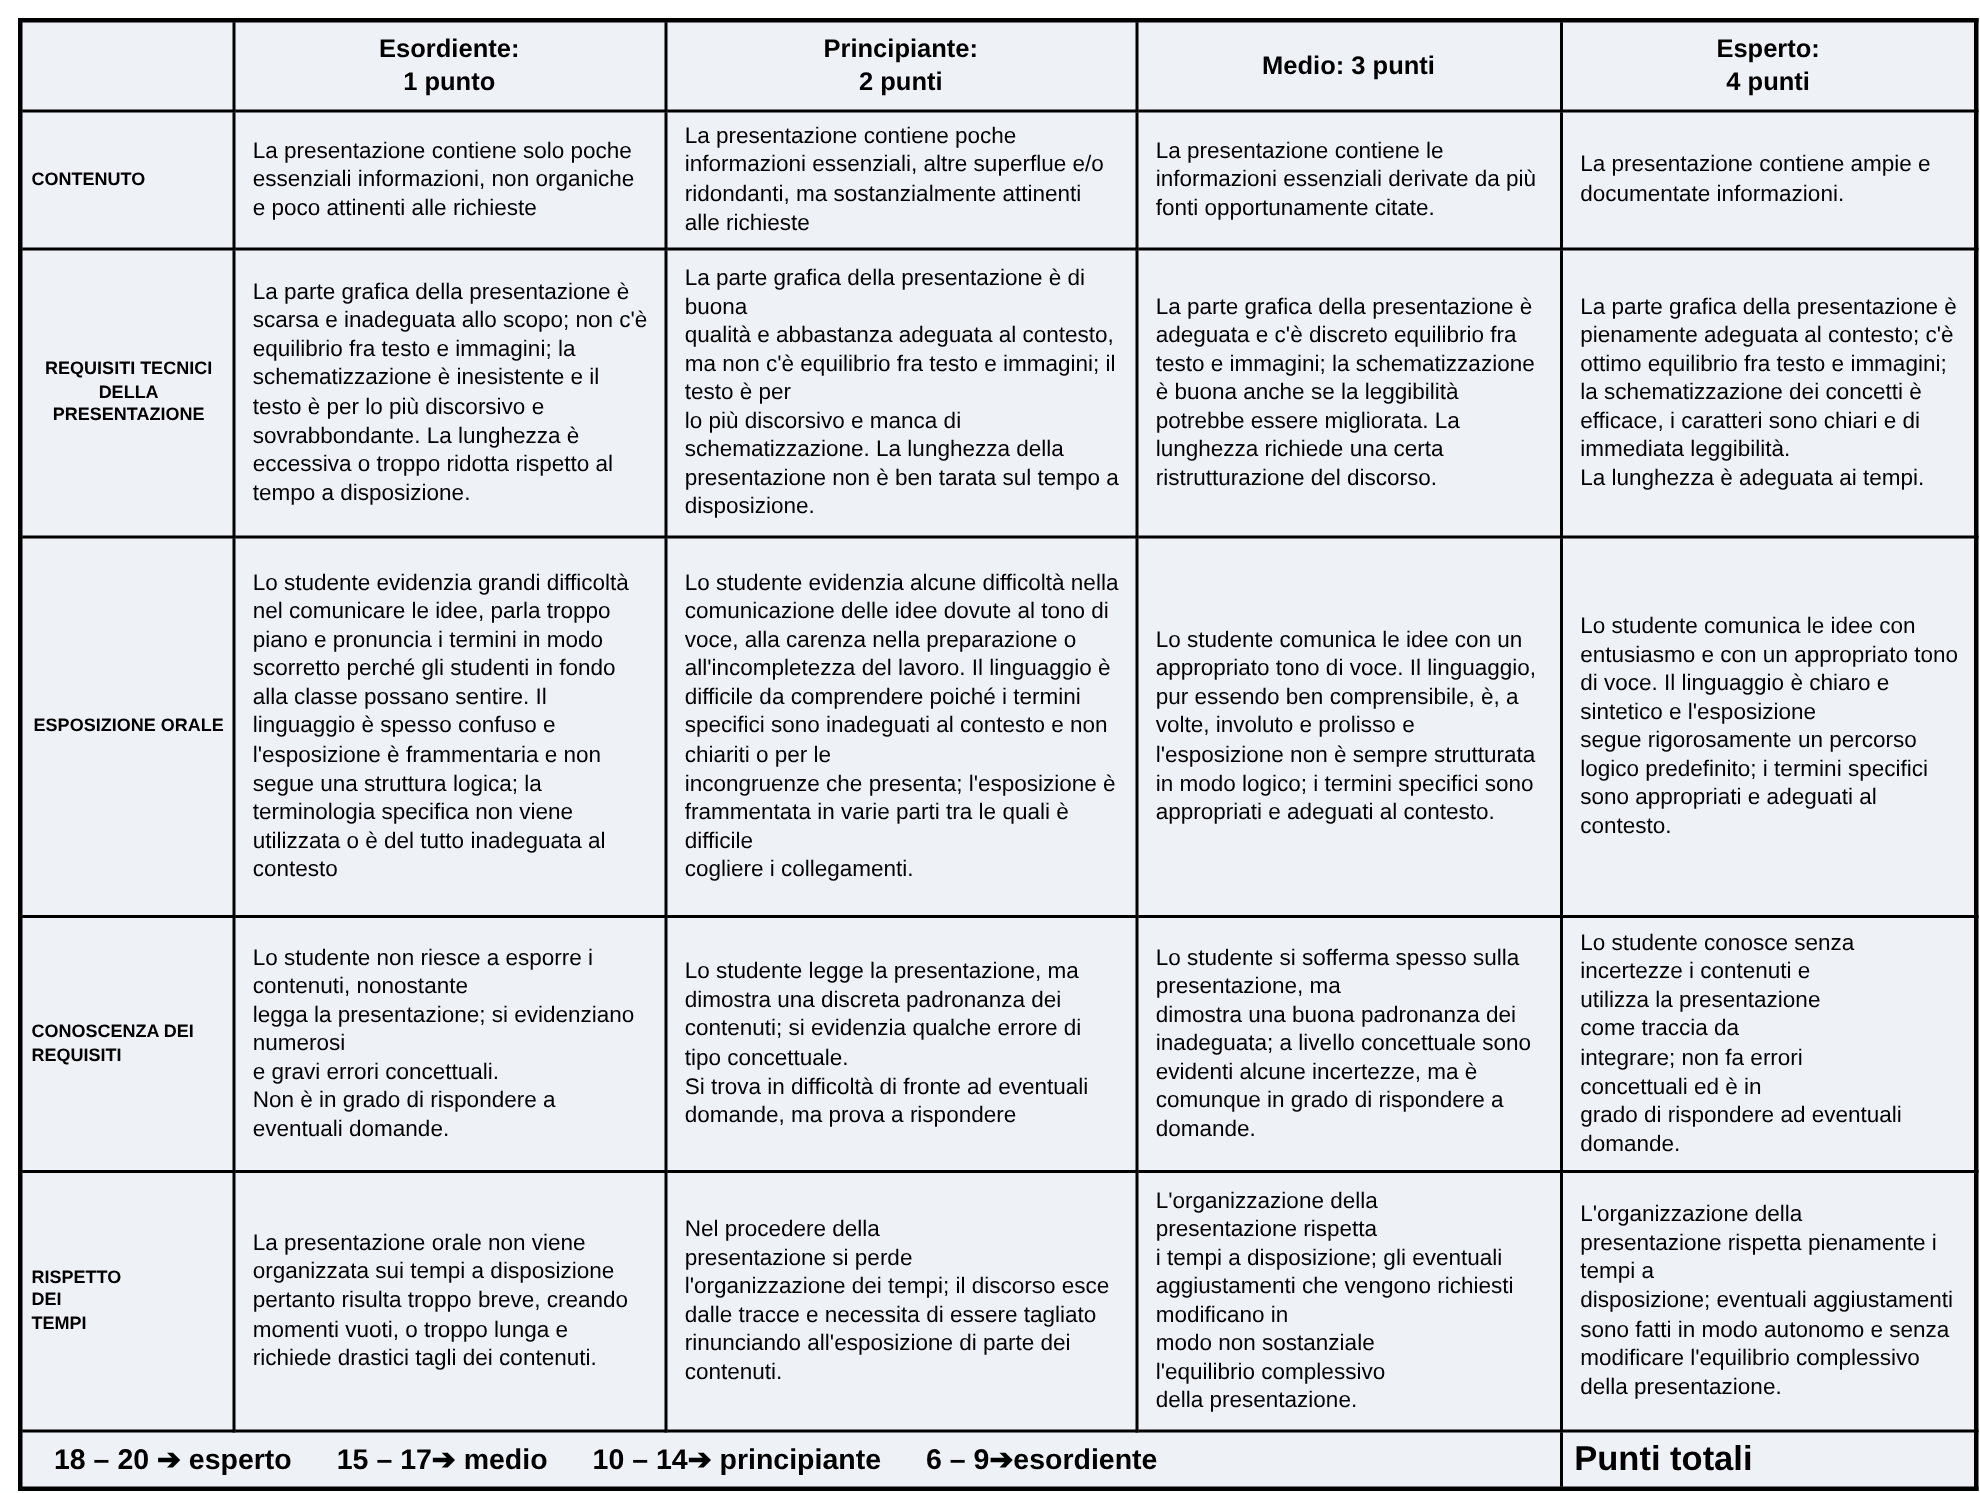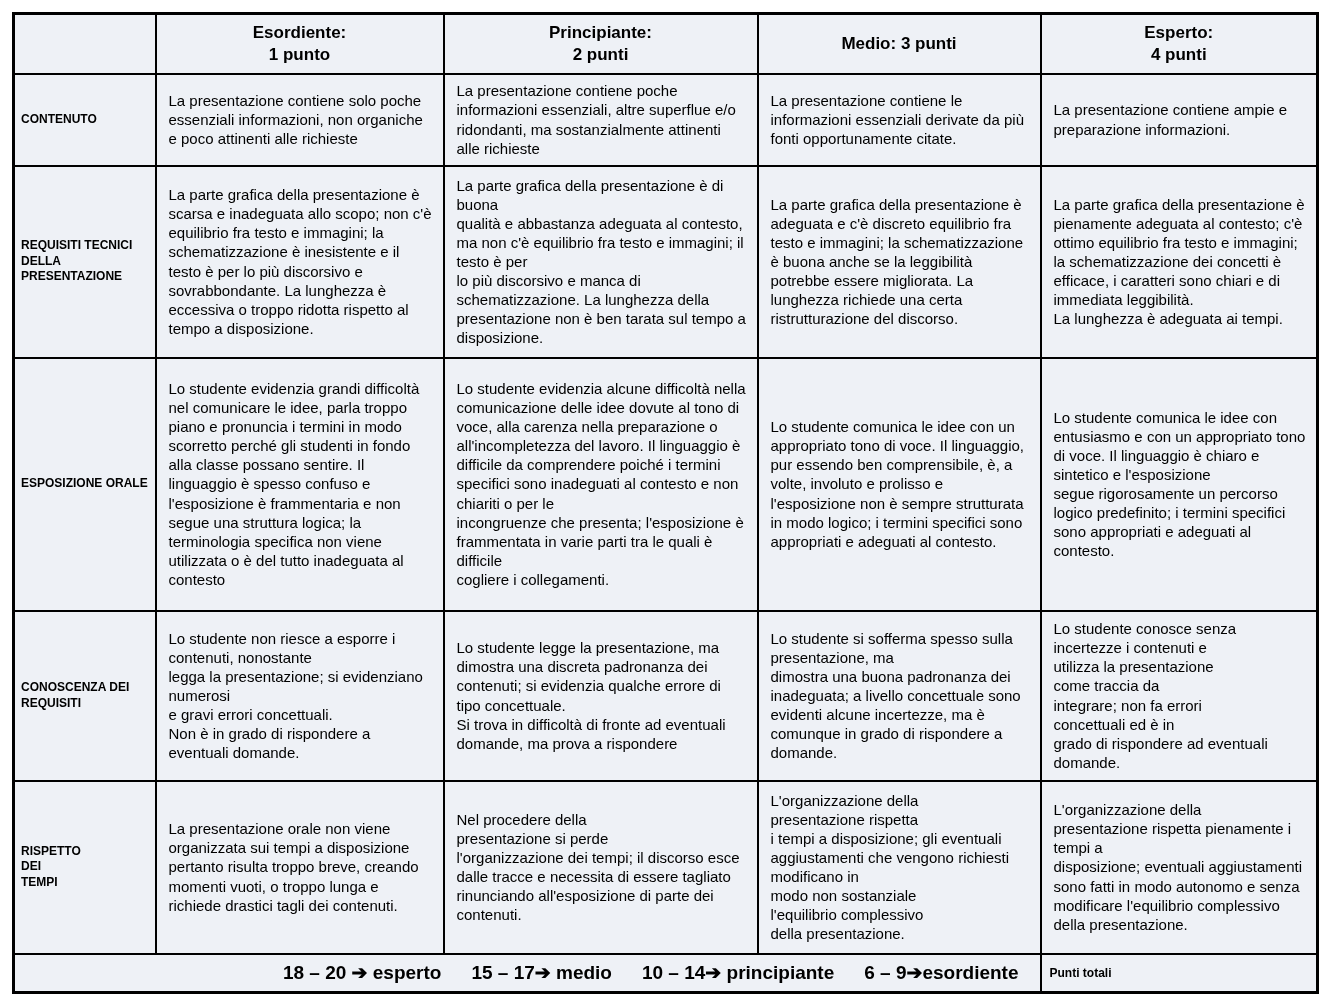--- a/index.html
+++ b/index.html
@@ -38,45 +38,45 @@
   }
   
   tbody th.crit {
     font-size: 12px;
     font-weight: bold;
     text-align: left;
     line-height: 1.3;
     padding: 4px 4px 4px 6px;
   }
   tbody tr:nth-child(2) th.crit,
-  tbody tr:nth-child(3) th.crit { text-align: left; }
+  tbody tr:nth-child(3) th.crit { text-align: center; }
   
   tbody td {
     font-size: 15px;
     line-height: 1.27;
     text-align: left;
     padding: 6px 10px 6px 12px;
   }
   tbody tr:nth-child(1) { height: 92px; }
   tbody tr:nth-child(2) { height: 192px; }
   tbody tr:nth-child(3) { height: 253px; }
   tbody tr:nth-child(4) { height: 170px; }
   tbody tr:nth-child(5) { height: 173px; }
   
   tfoot tr { height: 39px; }
   tfoot td.legend {
     font-size: 19px;
     font-weight: bold;
-    text-align: right;
+    text-align: left;
     padding: 4px 6px;
     white-space: normal;
   }
   tfoot td.legend span.seg { margin: 0 15px; display: inline-block; }
   tfoot td.total {
-    font-size: 12px;
+    font-size: 23px;
     font-weight: bold;
     text-align: left;
     padding: 4px 8px;
     white-space: normal;
   }
 </style>
 </head>
 <body>
 
 <div class="page">
@@ -99,21 +99,21 @@
           <th>Esperto:
 4 punti</th>
         </tr>
     </thead>
     <tbody id="body-rows">
         <tr>
           <th class="crit">CONTENUTO</th>
           <td>La presentazione contiene solo poche essenziali informazioni, non organiche e poco attinenti alle richieste</td>
           <td>La presentazione contiene poche informazioni essenziali, altre superflue e/o ridondanti, ma sostanzialmente attinenti alle richieste</td>
           <td>La presentazione contiene le informazioni essenziali derivate da più fonti opportunamente citate.</td>
-          <td>La presentazione contiene ampie e preparazione informazioni.</td>
+          <td>La presentazione contiene ampie e documentate informazioni.</td>
         </tr>
         <tr>
           <th class="crit">REQUISITI TECNICI DELLA PRESENTAZIONE</th>
           <td>La parte grafica della presentazione è scarsa e inadeguata allo scopo; non c'è equilibrio fra testo e immagini; la
 schematizzazione è inesistente e il testo è per lo più discorsivo e sovrabbondante. La lunghezza è eccessiva o troppo ridotta rispetto al tempo a disposizione.</td>
           <td>La parte grafica della presentazione è di buona
 qualità e abbastanza adeguata al contesto, ma non c'è equilibrio fra testo e immagini; il testo è per
 lo più discorsivo e manca di schematizzazione. La lunghezza della presentazione non è ben tarata sul tempo a disposizione.</td>
           <td>La parte grafica della presentazione è adeguata e c'è discreto equilibrio fra testo e immagini; la schematizzazione è buona anche se la leggibilità potrebbe essere migliorata. La lunghezza richiede una certa ristrutturazione del discorso.</td>
           <td>La parte grafica della presentazione è pienamente adeguata al contesto; c'è ottimo equilibrio fra testo e immagini; la schematizzazione dei concetti è efficace, i caratteri sono chiari e di immediata leggibilità.

